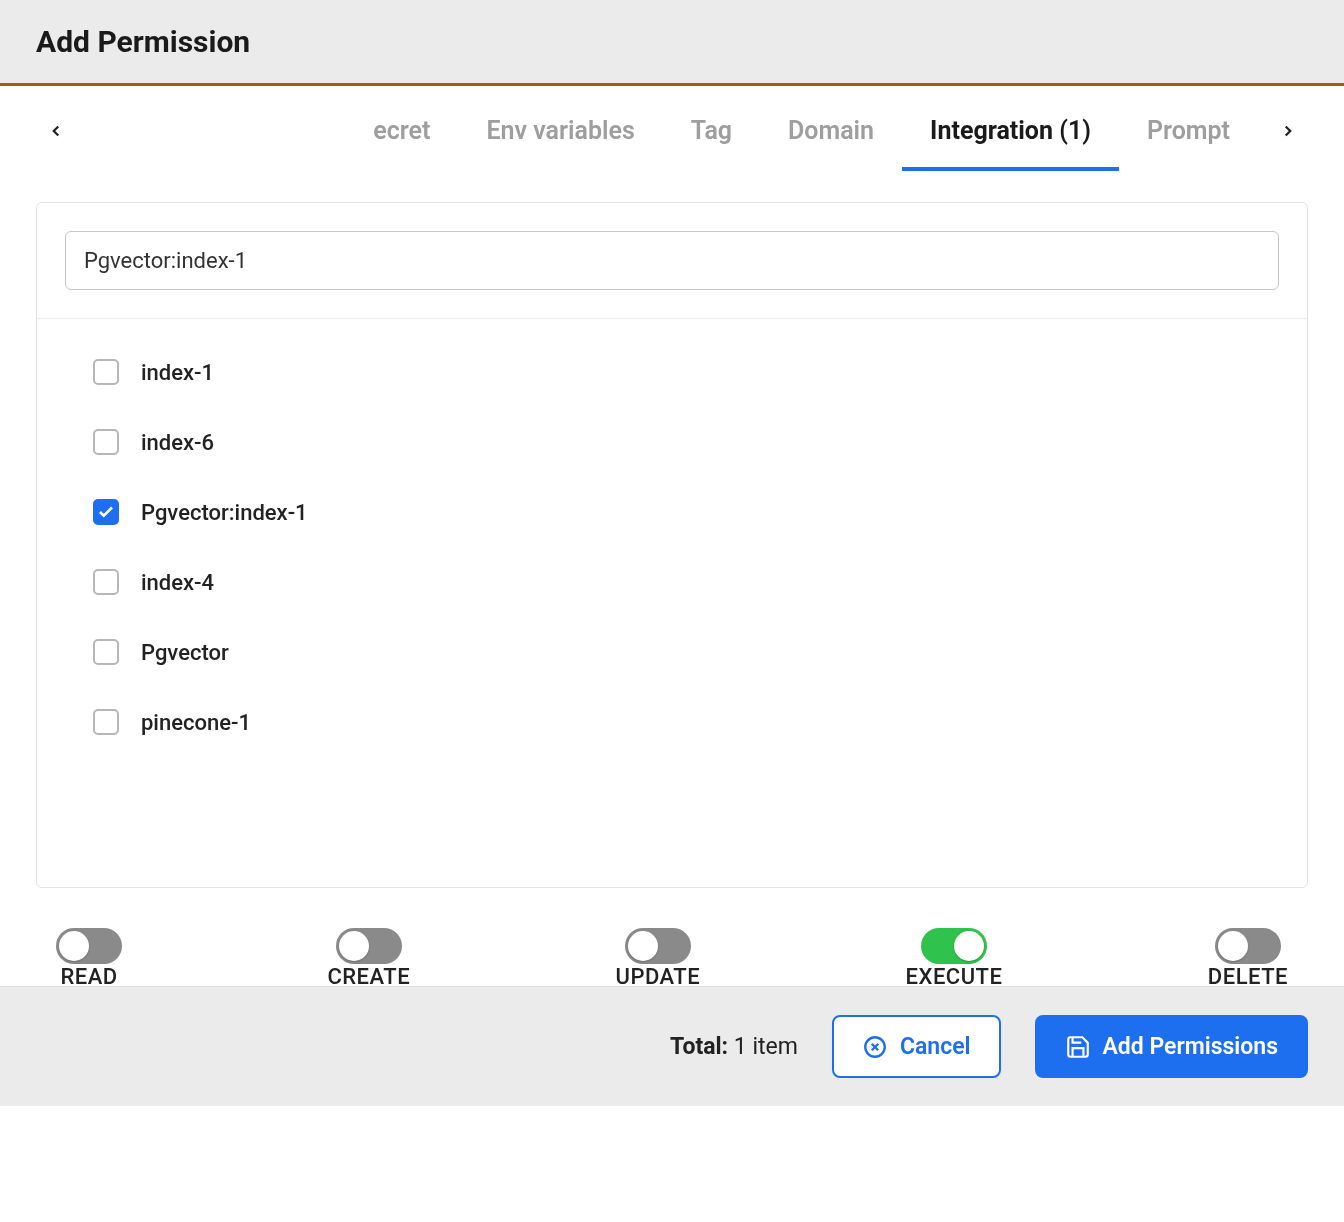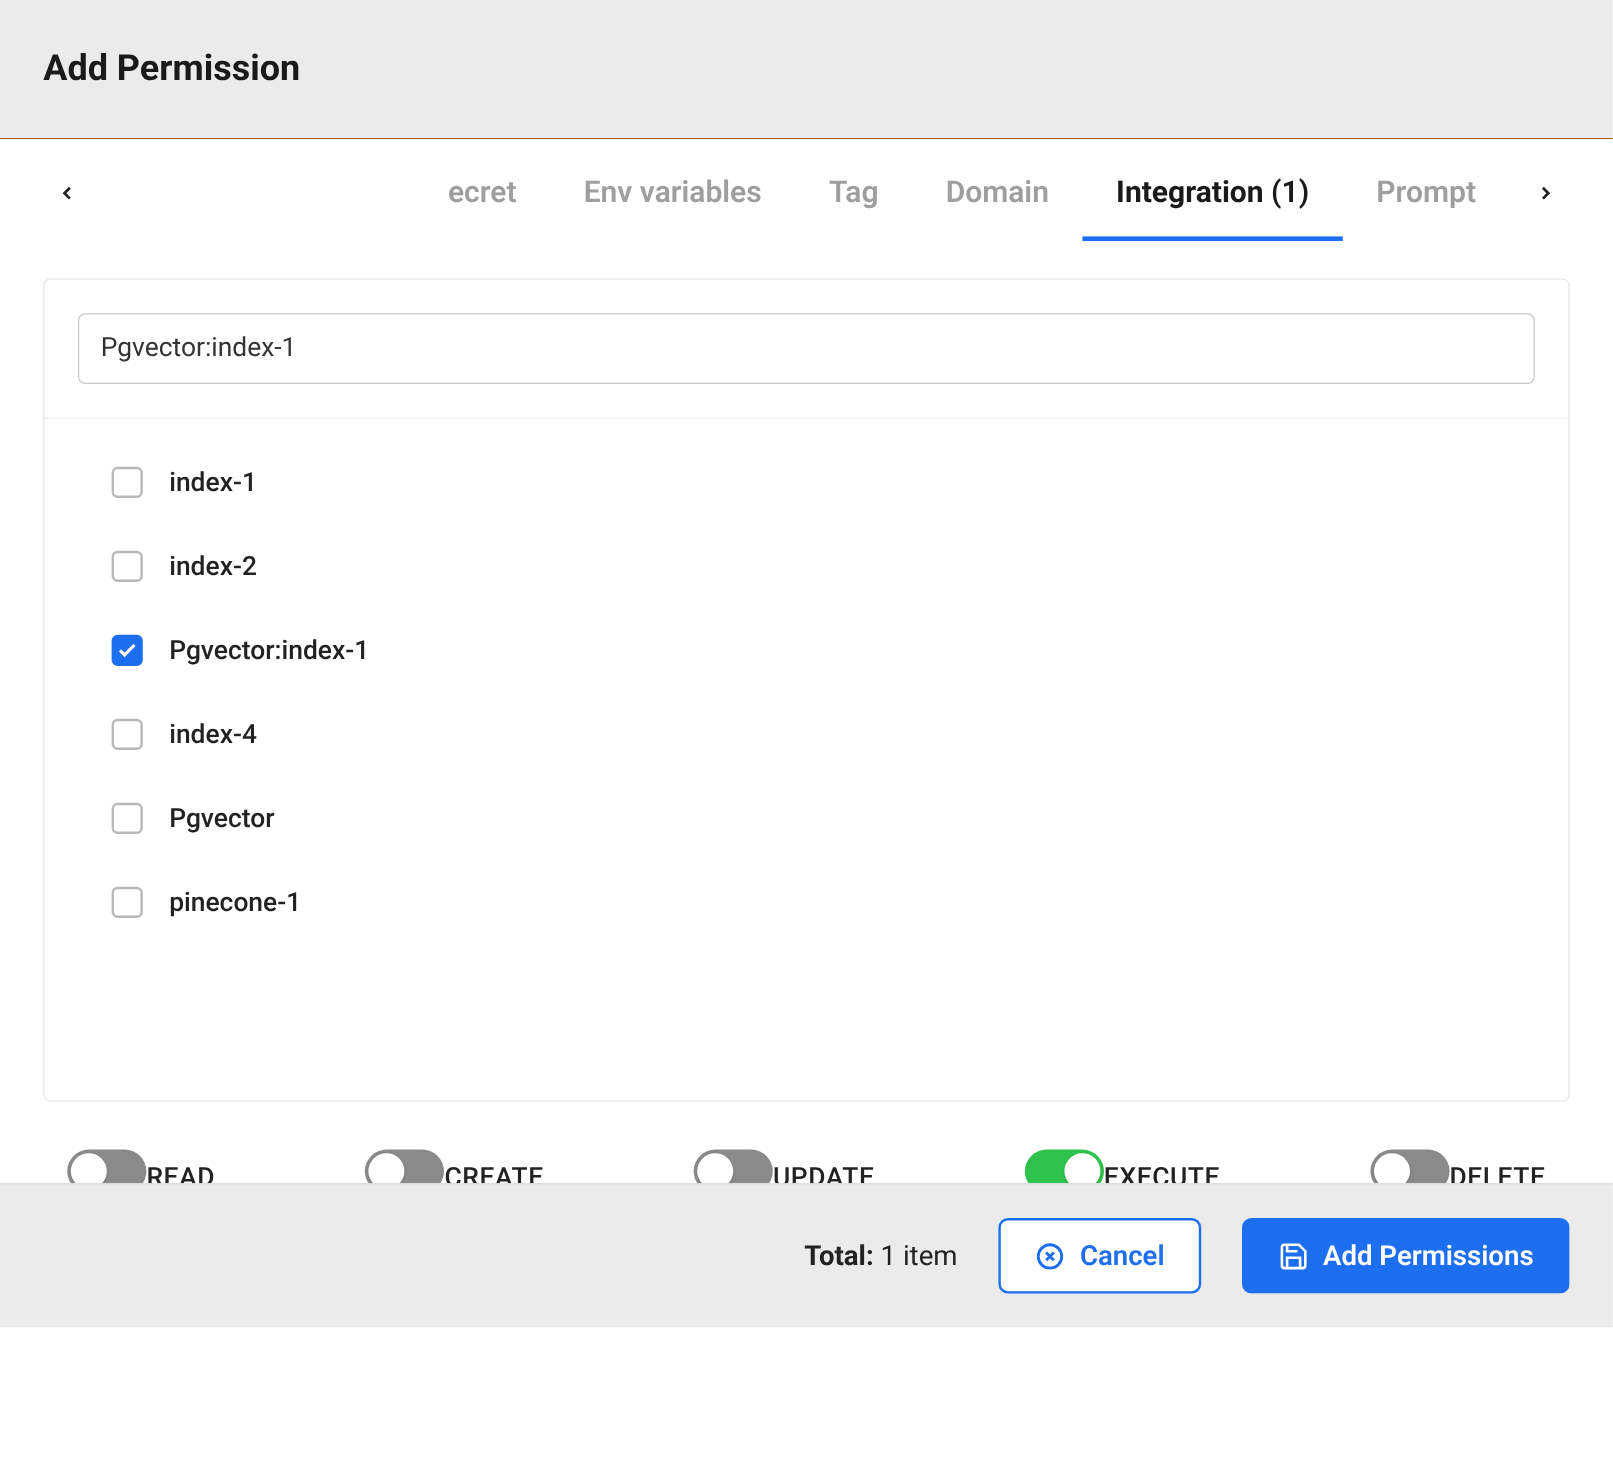--- a/index.html
+++ b/index.html
@@ -5,22 +5,22 @@
   * { box-sizing: border-box; margin: 0; padding: 0; }
   body {
     font-family: -apple-system, BlinkMacSystemFont, "Segoe UI", Roboto, Helvetica, Arial, sans-serif;
     background: #fff;
     width: 1344px;
     height: 1222px;
     overflow: hidden;
   }
   .header {
     background: #ebebeb;
-    padding: 40px 36px;
-    border-bottom: 1px solid #a16207;
+    padding: 24px 36px;
+    border-bottom: 3px solid #a16207;
   }
   .header h1 {
     font-size: 30px;
     font-weight: 700;
     color: #1a1a1a;
   }
   .tabs-row {
     display: flex;
     align-items: center;
     padding: 0 36px;
@@ -128,21 +128,22 @@
 
   .toggles-row {
     display: flex;
     align-items: center;
     justify-content: space-between;
     padding: 40px 56px 30px 56px;
     gap: 20px;
   }
   .toggle-group {
     display: flex;
-    align-items: flex-end;
+    align-items: center;
+    flex-direction: column;
   }
   .toggle {
     width: 66px;
     height: 36px;
     border-radius: 18px;
     background: #8a8a8a;
     position: relative;
     cursor: pointer;
     flex-shrink: 0;
   }
@@ -238,21 +239,21 @@
     <div class="search-wrap">
       <input class="search-input" type="text" value="Pgvector:index-1" style="">
     </div>
     <div class="list-scroll" id="list-scroll">
         <div class="list-item">
           <div class="checkbox"></div>
           <span class="item-label">index-1</span>
         </div>
         <div class="list-item">
           <div class="checkbox"></div>
-          <span class="item-label">index-2</span>
+          <span class="item-label">index-6</span>
         </div>
         <div class="list-item">
           <div class="checkbox checked">
             <svg viewBox="0 0 24 24" fill="none" stroke="currentColor" stroke-width="3.5">
               <polyline points="20 6 9 17 4 12"></polyline>
             </svg>
           </div>
           <span class="item-label">Pgvector:index-1</span>
         </div>
         <div class="list-item">

